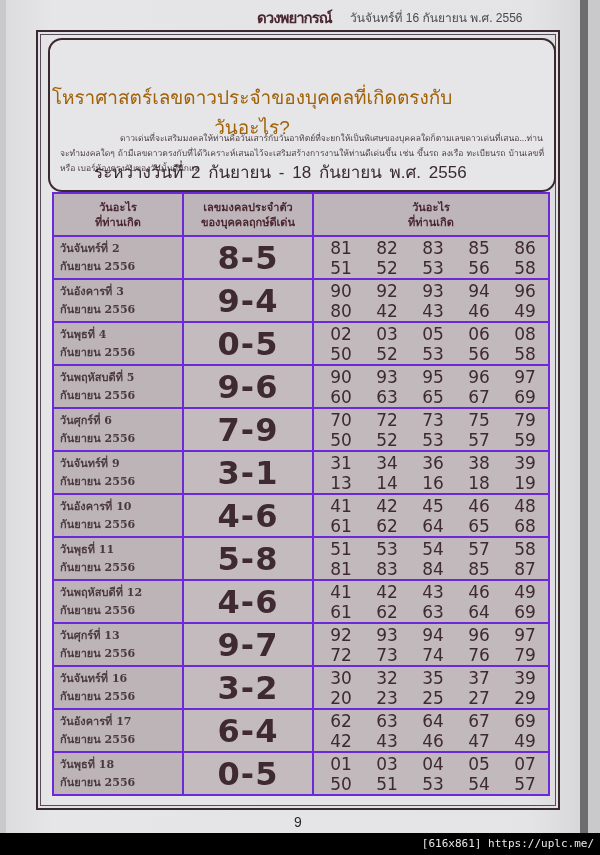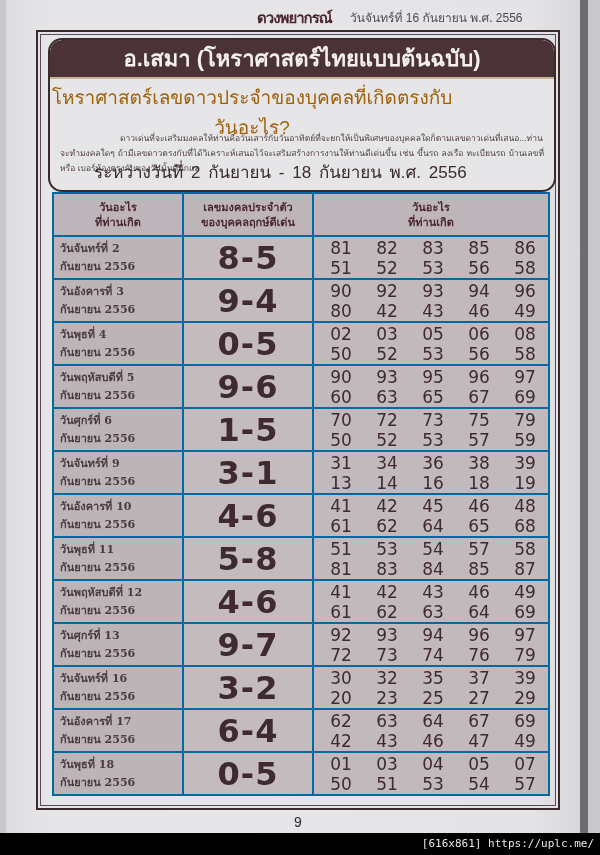--- a/index.html
+++ b/index.html
@@ -47,21 +47,21 @@
       font-family:"Liberation Sans", sans-serif; text-indent:60px;margin-top:21px;
     }
     .date-range {
       position:absolute; left:44px; top:118px; font-size:17px; color:#3a2a2e;
       font-family:"Liberation Sans", sans-serif; word-spacing:3px;
     }
     table.lucky {
       position:absolute; left:52px; top:192px; width:498px;
       border-collapse:collapse; background:#b9b0b4;
     }
-    table.lucky th, table.lucky td { border:2px solid #0369a1; padding:0;margin-top:16px; }
+    table.lucky th, table.lucky td { border:2px solid #6d28d9; padding:0;margin-top:16px; }
     table.lucky th {
       height:41px; font-size:11px; font-weight:bold; color:#4a2630; line-height:15px;
       background:#bdb5b9; font-family:"DejaVu Sans", sans-serif;
     }
     .col-day { width:128px; }
     .col-pair { width:128px; }
     td.day {
       height:41px; font-size:11px; font-weight:bold; color:#4a3a3e; line-height:18px;
       padding-left:6px !important; background:#bdb4b8;
       font-family:"DejaVu Serif", serif;
@@ -89,21 +89,20 @@
 <div class="page">
   <div class="page-edge"></div>
 </div>
 
 <div class="masthead-logo">ดวงพยากรณ์</div>
 <div class="masthead-date">วันจันทร์ที่ 16 กันยายน พ.ศ. 2556</div>
 
 <div class="frame"></div>
 
 <div class="header-box">
-  <div class="title-bar">อ.เสมา (โหราศาสตร์ไทยแบบต้นฉบับ)</div>
   <div class="subtitle">โหราศาสตร์เลขดาวประจำของบุคคลที่เกิดตรงกับวันอะไร?</div>
   <div class="body-text">ดาวเด่นที่จะเสริมมงคลให้ท่านคือวันเสาร์กับวันอาทิตย์ที่จะยกให้เป็นพิเศษของบุคคลใดก็ตามเลขดาวเด่นที่เสนอ...ท่านจะทำมงคลใดๆ ถ้ามีเลขดาวตรงกับที่ได้วิเคราะห์เสนอไว้จะเสริมสร้างการงานให้ท่านดีเด่นขึ้น เช่น ขึ้นรถ ลงเรือ ทะเบียนรถ บ้านเลขที่ หรือ เบอร์ห้องตรงกับของวันนั้นดีนักแล</div>
   <div class="date-range">ระหว่างวันที่ 2 กันยายน - 18 กันยายน พ.ศ. 2556</div>
 </div>
 
 <table class="lucky">
   <thead>
     <tr>
       <th class="col-day">
         <div>วันอะไร</div>
@@ -210,21 +209,21 @@
             <span class="num">67</span>
             <span class="num">69</span>
           </div>
         </td>
       </tr>
       <tr>
         <td class="day">
           <div>วันศุกร์ที่ 6</div>
           <div>กันยายน 2556</div>
         </td>
-        <td class="pair">1-5</td>
+        <td class="pair">7-9</td>
         <td class="nums">
           <div class="num-row">
             <span class="num">70</span>
             <span class="num">72</span>
             <span class="num">73</span>
             <span class="num">75</span>
             <span class="num">79</span>
           </div>
           <div class="num-row">
             <span class="num">50</span>

